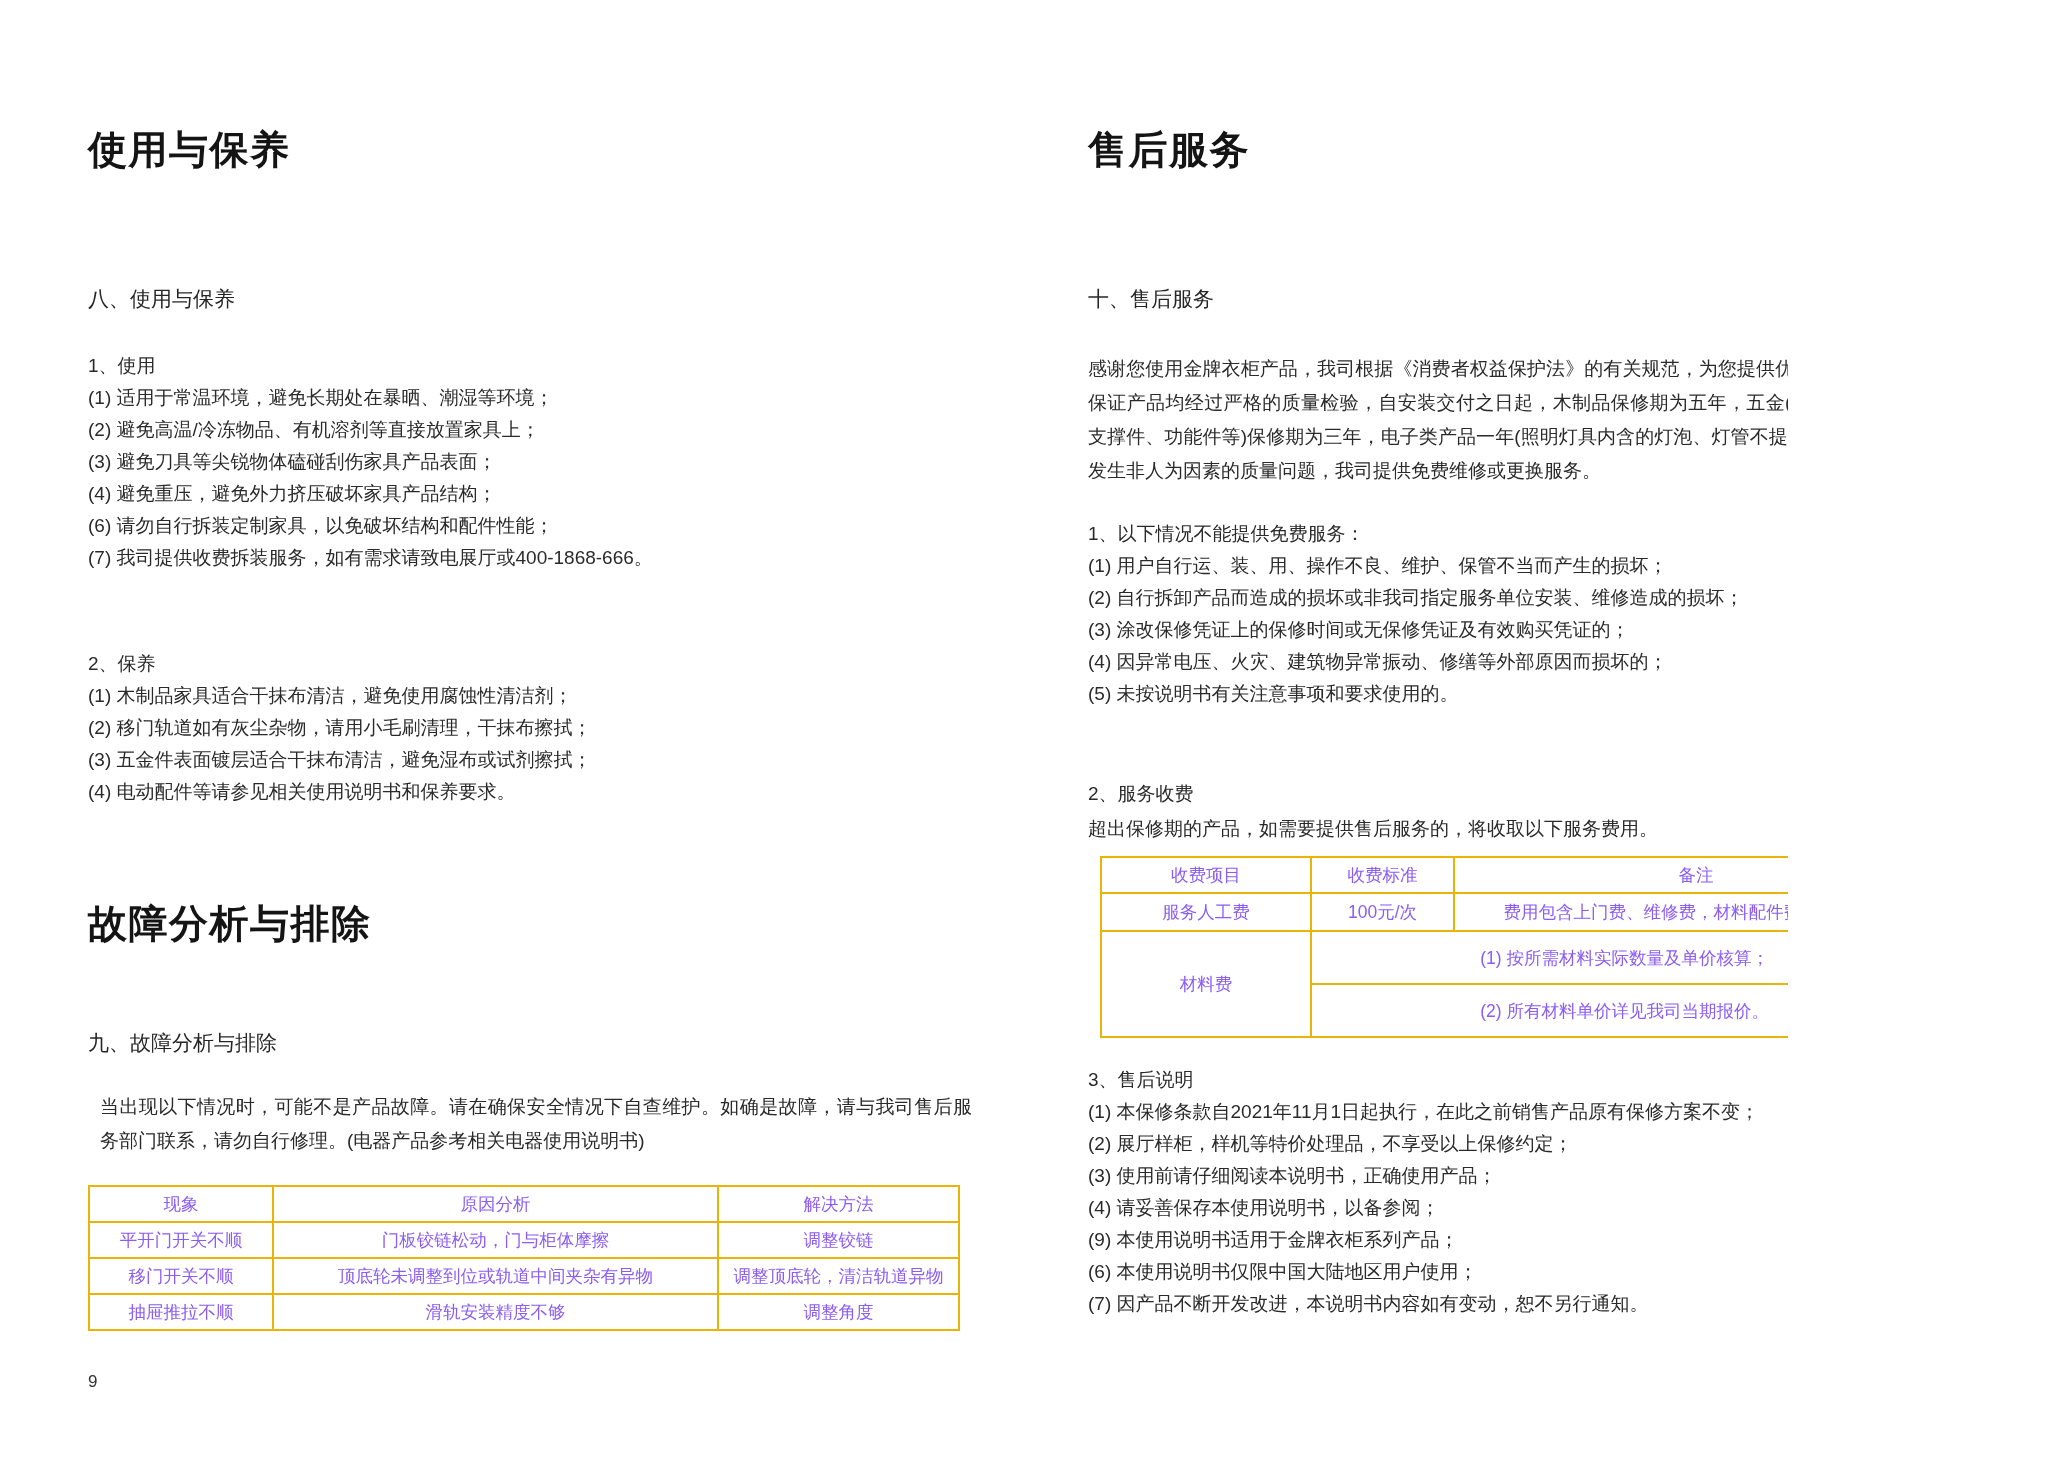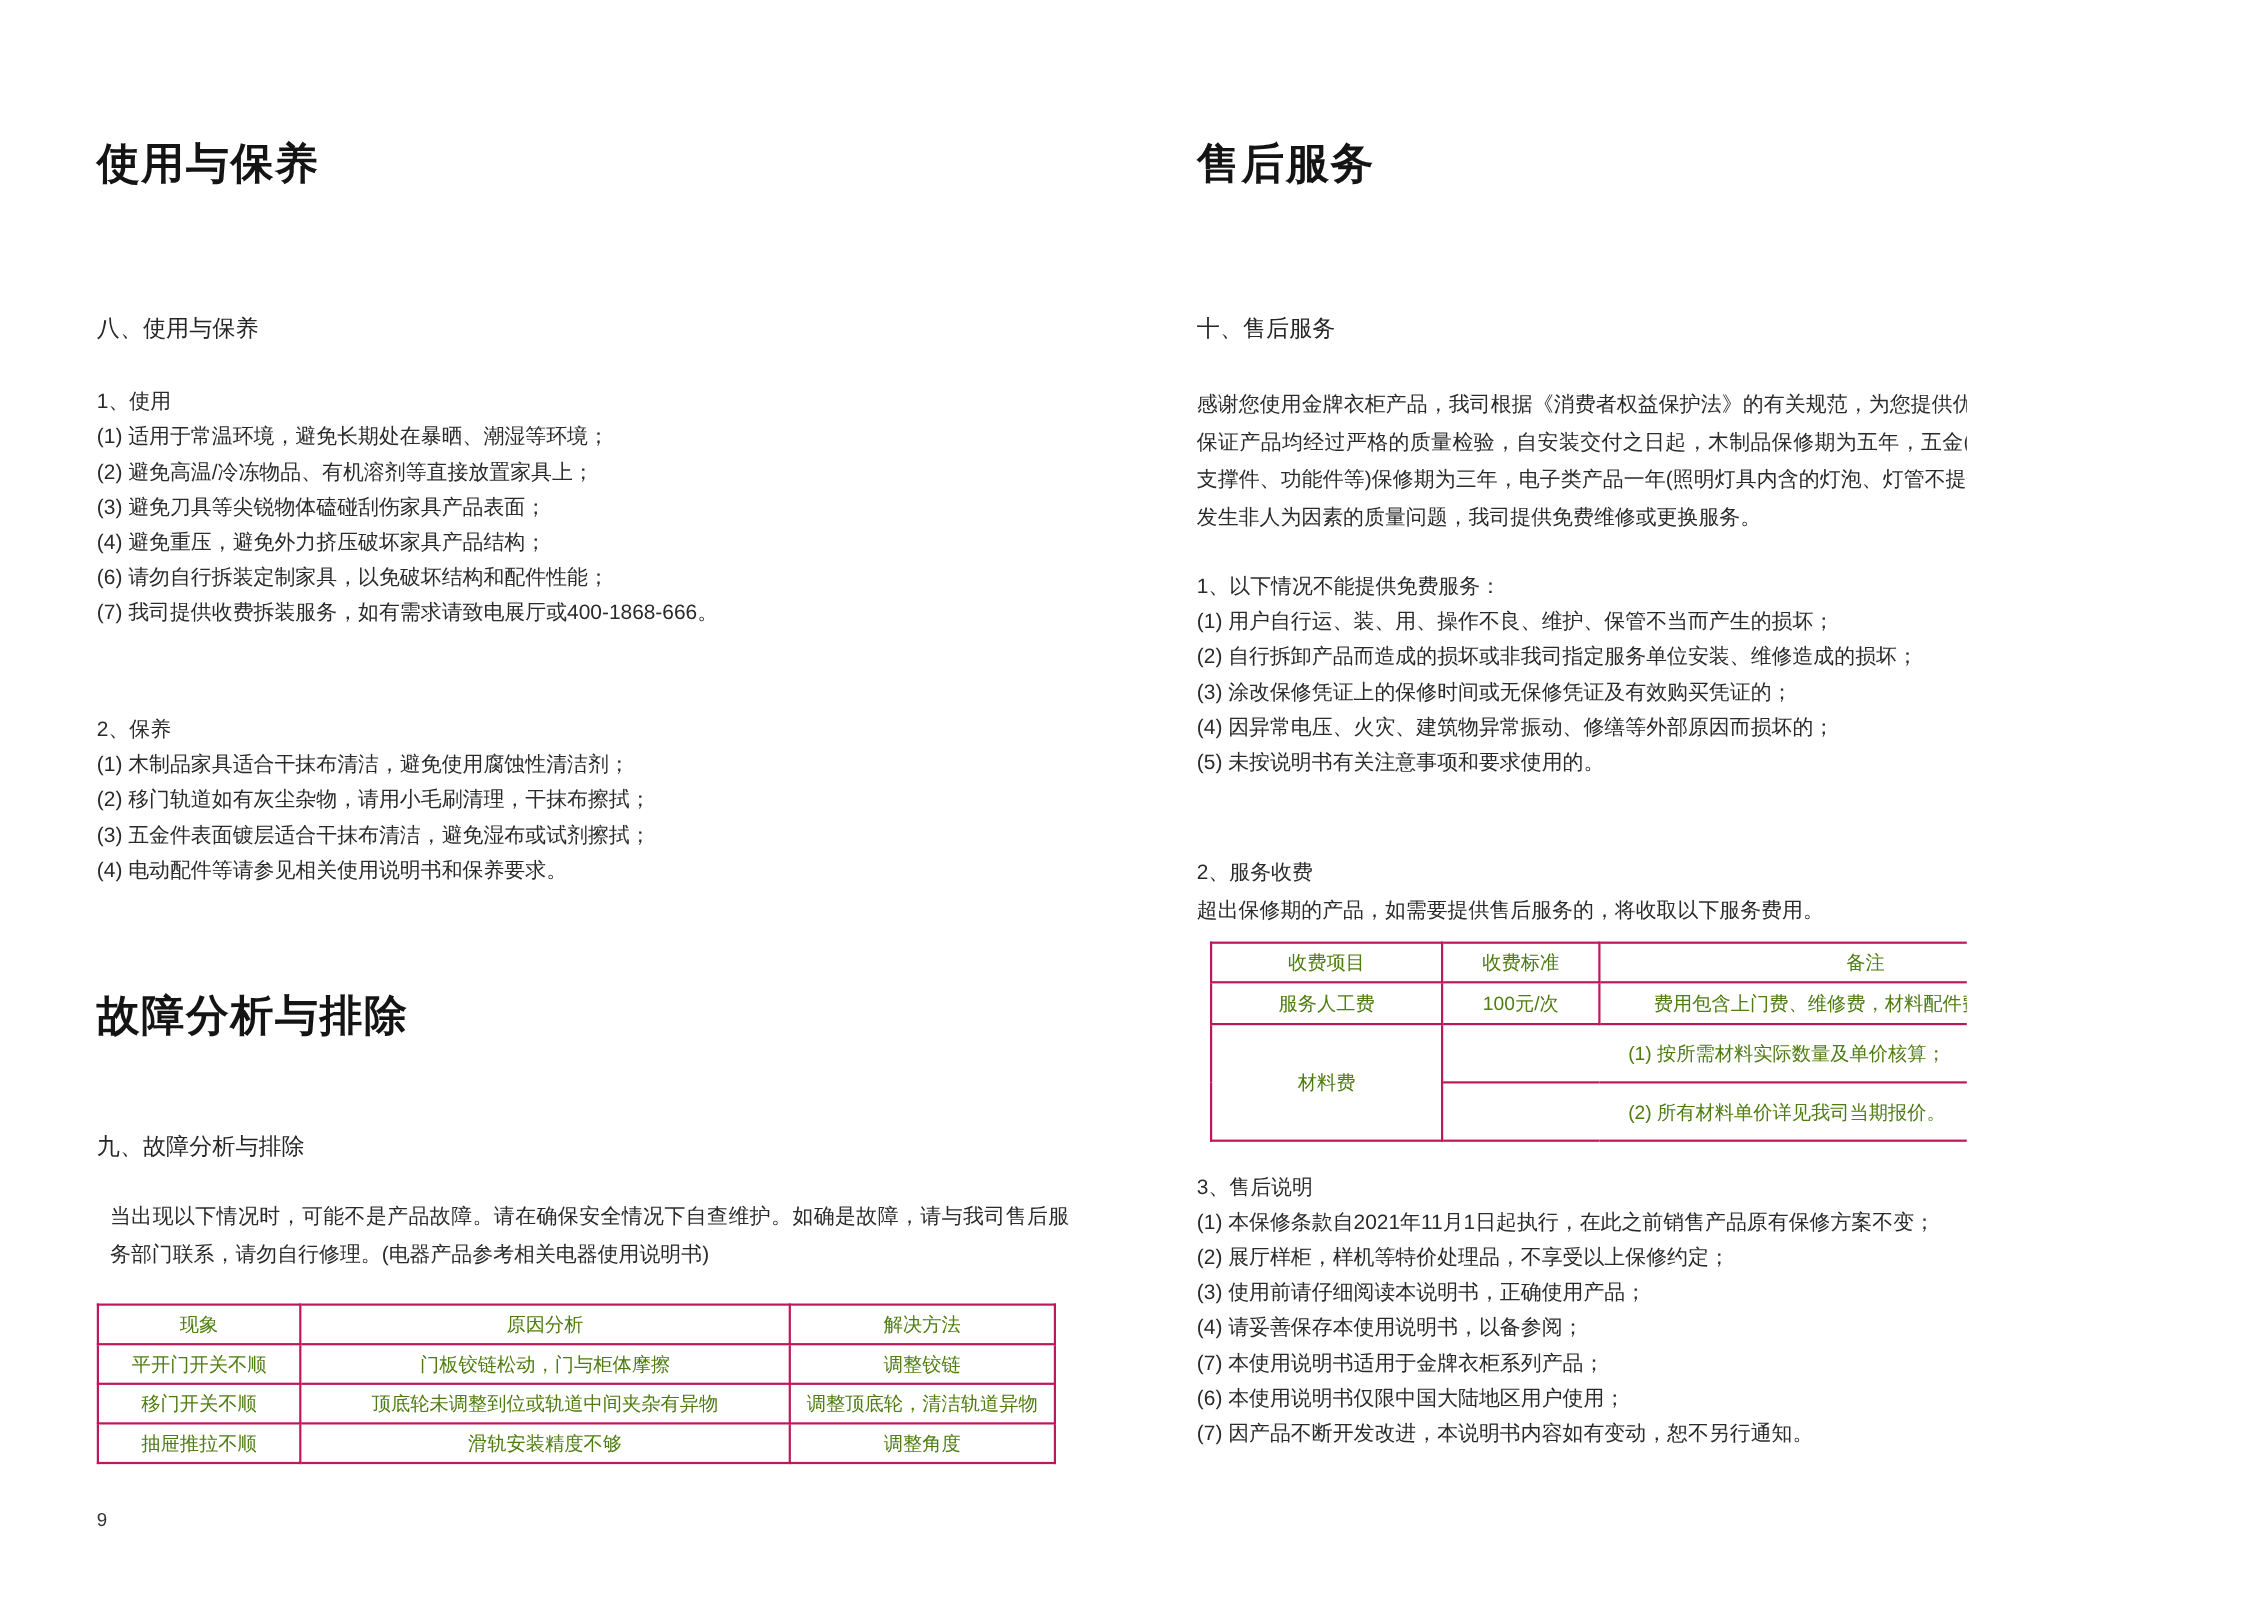--- a/index.html
+++ b/index.html
@@ -10,21 +10,21 @@
   }
   .abs { position:absolute; }
   .h1 { font-size:39px; font-weight:700; color:#141414; line-height:44px; letter-spacing:1.5px; }
   .h2 { font-size:21px; font-weight:400; color:#262626; line-height:30px; }
   .lines { font-size:19px; line-height:32px; color:#2a2a2a; }
   .lines > div { white-space:nowrap; }
   .para { font-size:19px; line-height:34px; color:#2a2a2a; text-align:justify; }
   .pagenum { font-size:17px; color:#333333; }
   .doc-table { border-collapse:collapse; table-layout:fixed; background:#ffffff; }
   .doc-table th, .doc-table td {
-    border:2px solid #be185d; font-weight:400; font-size:17.5px; color:#4d7c0f;
+    border:2px solid #eab308; font-weight:400; font-size:17.5px; color:#8b5cf6;
     text-align:center; vertical-align:middle; padding:0; overflow:hidden;
   }
   .row-34 th, .row-34 td { height:34px; }
   .row-36 td { height:36px; }
   .row-51 td { height:51px; }
   .cell-left { text-align:left; padding-left:30px;margin-left:20px; }
   .stray-dot { width:5px; height:5px; background:#1c1c1c; border-radius:1px; }
 </style>
 </head>
 <body>
@@ -142,21 +142,21 @@
       </tr>
     </tbody>
       </table>
 
     <div class="abs lines" style="left:1088px; top:1064px;">
       <div>3、售后说明</div>
       <div>(1) 本保修条款自2021年11月1日起执行，在此之前销售产品原有保修方案不变；</div>
       <div>(2) 展厅样柜，样机等特价处理品，不享受以上保修约定；</div>
       <div>(3) 使用前请仔细阅读本说明书，正确使用产品；</div>
       <div>(4) 请妥善保存本使用说明书，以备参阅；</div>
-      <div>(7) 本使用说明书适用于金牌衣柜系列产品；</div>
+      <div>(9) 本使用说明书适用于金牌衣柜系列产品；</div>
       <div>(6) 本使用说明书仅限中国大陆地区用户使用；</div>
       <div>(7) 因产品不断开发改进，本说明书内容如有变动，恕不另行通知。</div>
     </div>
 
     <div class="abs pagenum" style="left:1938px; top:1372px;">10</div>
   </div>
 
 </div>
 
 </body></html>

